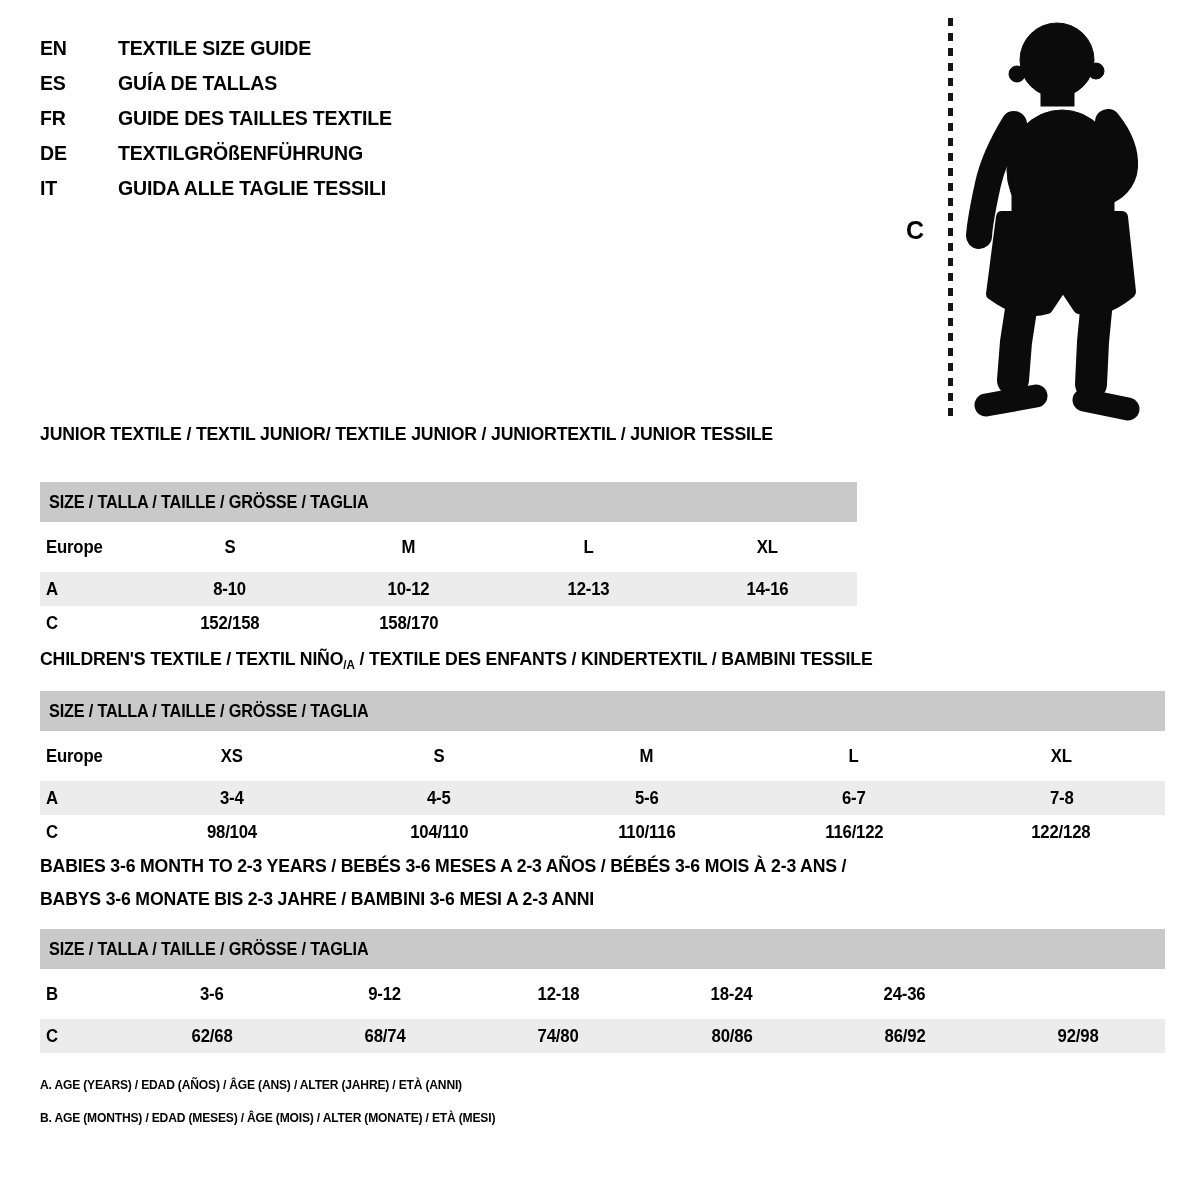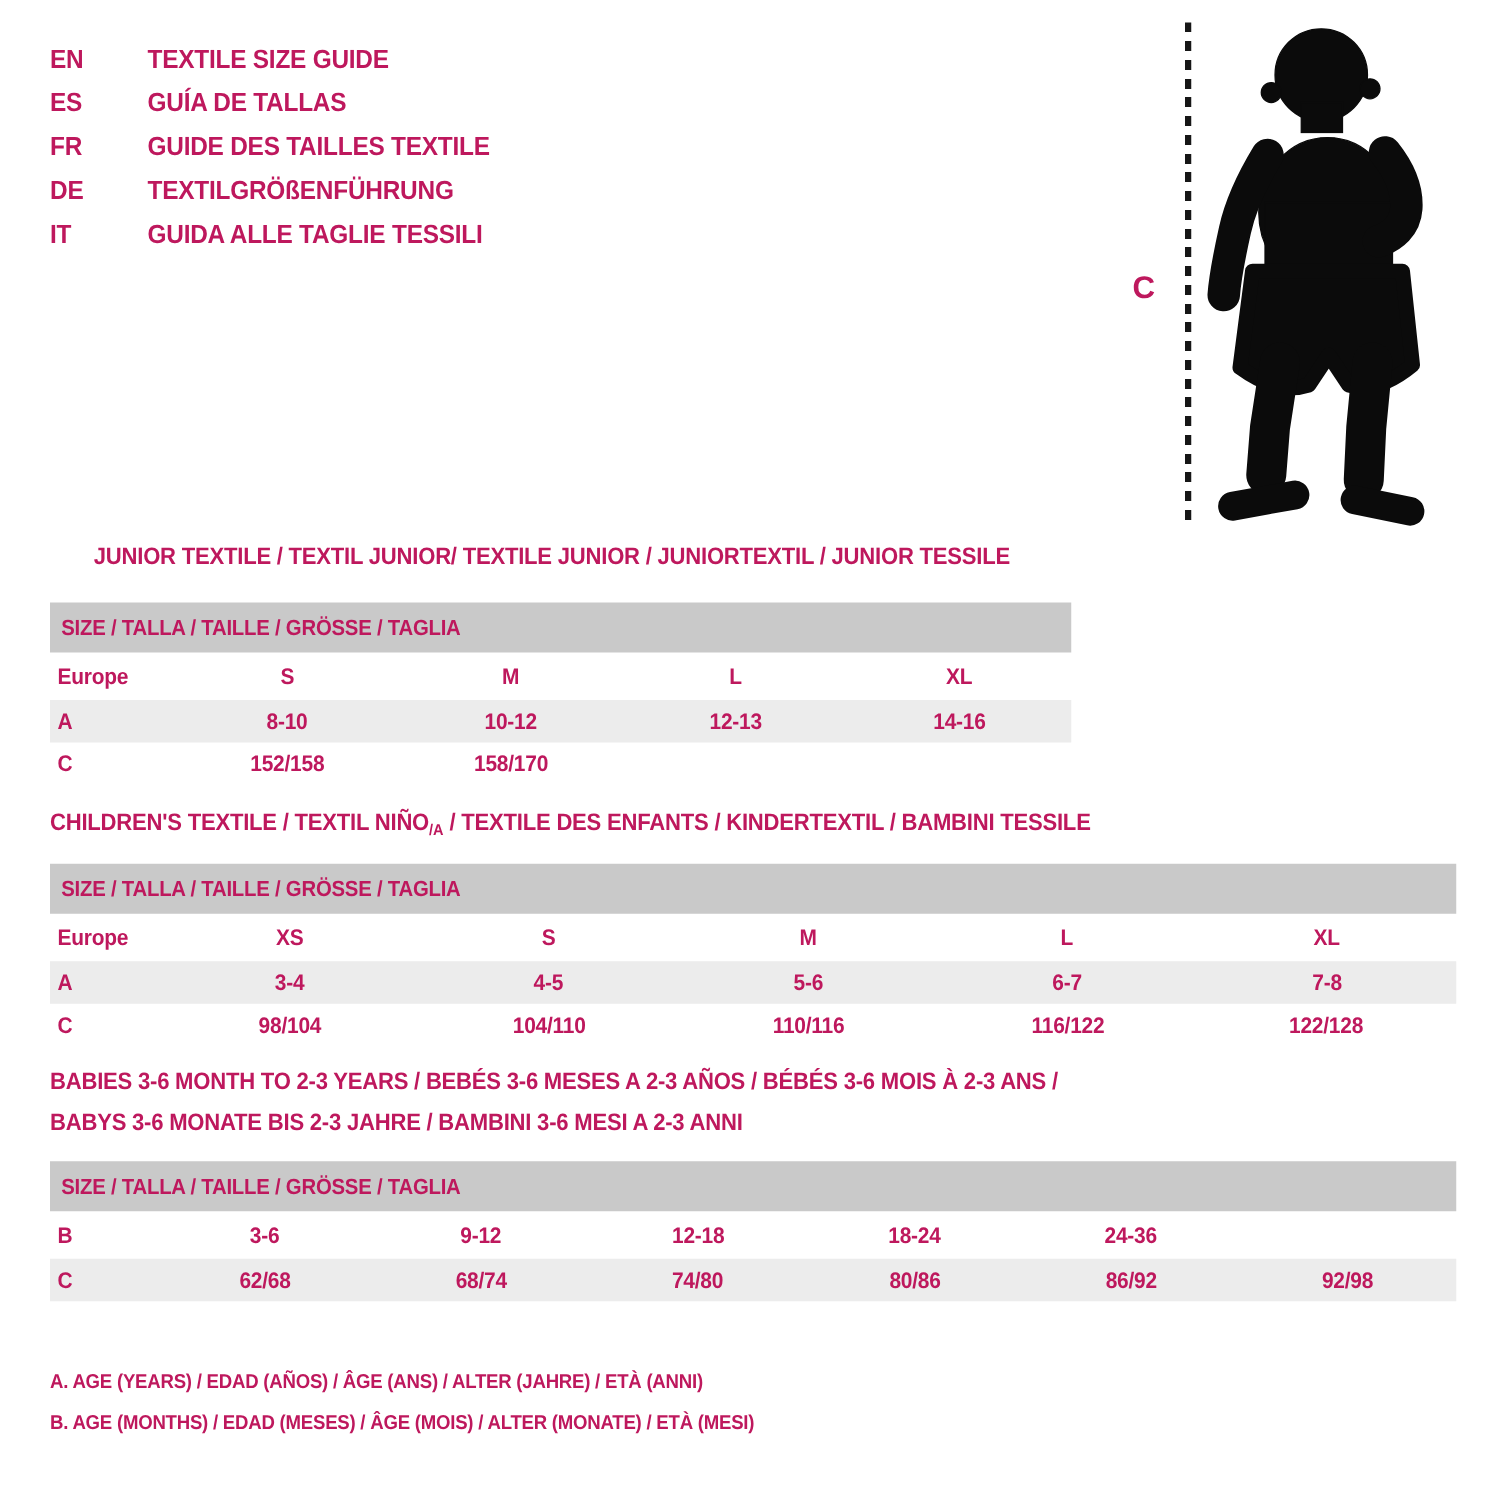--- a/index.html
+++ b/index.html
@@ -4,21 +4,21 @@
 <style>
   html,body { margin:0; padding:0; background:#ffffff; }
   .page, .page * { box-sizing: border-box; }
   .page {
     position: relative;
     width: 1200px;
     height: 1200px;
     background: #ffffff;
     font-family: "Liberation Sans", "DejaVu Sans", sans-serif;
     font-weight: 700;
-    color: #be185d;
+    color: #000000;
     overflow: hidden;
   }
   
   .txt  { display:inline-block; transform:scaleX(.93); transform-origin:0 50%; white-space:nowrap; letter-spacing:-0.2px; }
   .txtc { display:inline-block; transform:scaleX(.93); transform-origin:50% 50%; white-space:nowrap; letter-spacing:-0.2px; }
 
   
   .langs { position:absolute; left:40px; top:30px; }
   .lang-row { display:flex; align-items:center; height:35px; font-size:21px; }
   .lang-code { width:78px; flex:0 0 78px; }
@@ -26,48 +26,48 @@
   
   .c-label { position:absolute; left:906px; top:216px; font-size:25px; }
   .dash-line {
     position:absolute; left:948px; top:18px; width:5px; height:398px;
     background: repeating-linear-gradient(180deg, #161616 0 8px, transparent 8px 15px);
   }
   .toddler { position:absolute; left:962px; top:12px; }
 
   
   .section-title { position:absolute; left:40px; font-size:19px; }
-  .title-junior   { top:435px;margin-left:35px; }
+  .title-junior   { top:423px; }
   .title-children { top:648px; }
   .title-babies-1 { top:855px; }
   .title-babies-2 { top:888px; }
   .sub { font-size:12.5px; vertical-align:-4px; letter-spacing:0; }
 
   
   .sizetable { position:absolute; left:40px; }
   .t-junior   { top:482px; width:817px; }
   .t-children { top:691px; width:1125px; }
   .t-babies   { top:929px; width:1125px; }
 
   .band {
     height:40px; background:#c9c9c9;
     display:flex; align-items:center; padding-left:9px;
     font-size:17.5px;
   }
   .tr { display:grid; height:34px; font-size:18px; align-items:stretch; }
-  .tr.head-row { height:38px; }
+  .tr.head-row { height:50px; }
   .g4 { grid-template-columns:100px repeat(4,1fr); }
   .g5 { grid-template-columns:88px  repeat(5,1fr); }
   .g6 { grid-template-columns:85px  repeat(6,1fr); }
   .td { display:flex; align-items:center; justify-content:center; }
   .td.lbl { justify-content:flex-start; padding-left:6px; }
   .r-gray { background:#ececec; }
 
   
-  .legend-line { position:absolute; left:40px; font-size:16px;margin-top:20px; }
+  .legend-line { position:absolute; left:40px; font-size:13px; }
   .legend-a { top:1077px; }
   .legend-b { top:1110px; }
   .legend-c { top:1143px; }
 </style>
 </head>
 <body>
 
 <div class="page">
 
   <div class="langs">

